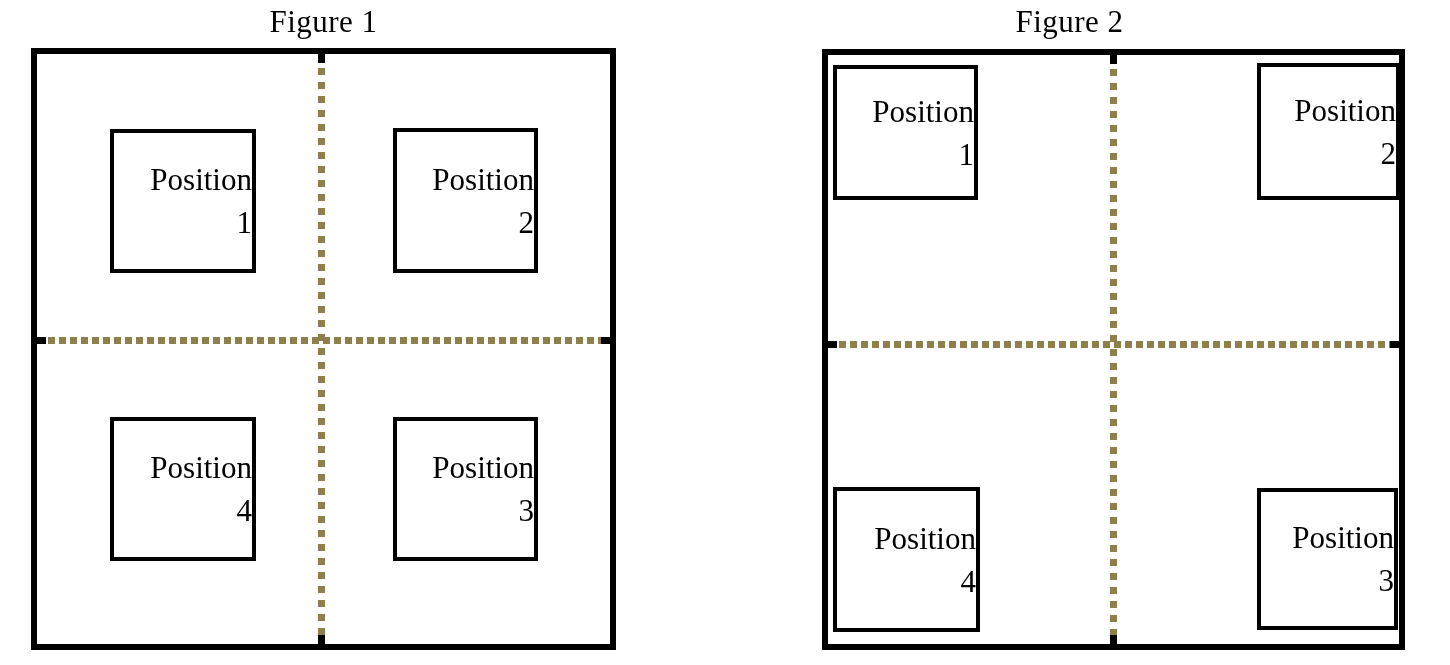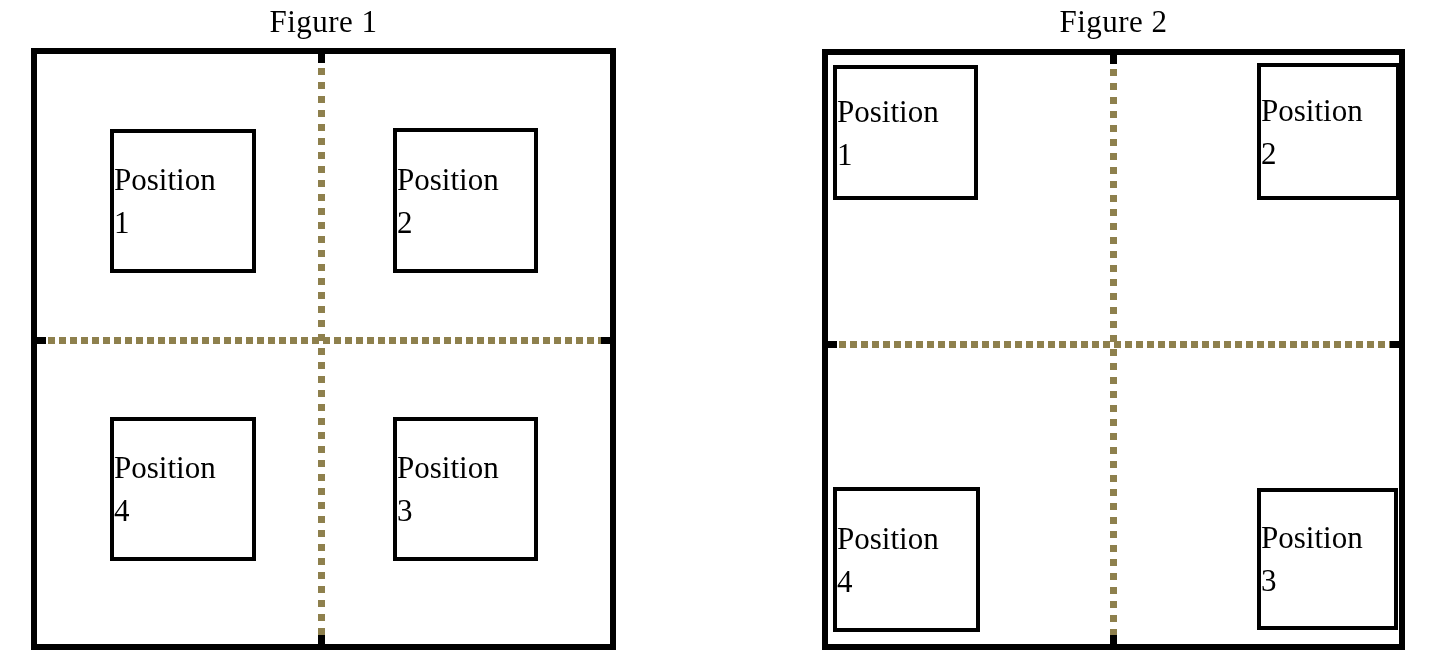--- a/index.html
+++ b/index.html
@@ -14,21 +14,21 @@
     width:1450px;height:665px;position:relative;overflow:hidden;
     font-family:"Liberation Serif","DejaVu Serif",serif;color:var(--text);
   }
   .canvas{position:absolute;inset:0;}
   .fig-title{
     position:absolute;top:0;height:44px;
     display:flex;align-items:center;justify-content:center;
     font-size:31px;font-weight:normal;letter-spacing:0.5px;
   }
   .fig-title.t1{left:31px;width:585px;}
-  .fig-title.t2{left:822px;width:583px;}
+  .fig-title.t2{left:778px;width:583px;}
   .outer-box{
     position:absolute;border:6px solid var(--frame-border);background:var(--background);
   }
   .outer-box.b1{left:31px;top:48px;width:585px;height:602px;}
   .outer-box.b2{left:822px;top:49px;width:583px;height:601px;}
   
   .vline{
     position:absolute;top:0;bottom:0;width:7px;
     background:repeating-linear-gradient(to bottom,var(--divider-dots) 0 7px,transparent 7px 14px);
   }
@@ -44,21 +44,21 @@
   .notch{position:absolute;background:var(--frame-border);}
   .vline .notch{width:7px;height:9px;left:0;}
   .vline .n-start{top:0;}
   .vline .n-end{bottom:0;}
   .hline .notch{height:7px;width:9px;top:0;}
   .hline .n-start{left:0;}
   .hline .n-end{right:0;}
   
   .pos-box{
     position:absolute;border:4px solid var(--frame-border);background:var(--background);
-    display:flex;flex-direction:column;align-items:flex-start;justify-content:center;
+    display:flex;flex-direction:column;align-items:flex-end;justify-content:center;
     font-size:31px;line-height:43px;text-align:center;
   }
   
   .b1 .p1{left:73px;top:75px;width:146px;height:144px;}
   .b1 .p2{left:356px;top:74px;width:145px;height:145px;}
   .b1 .p3{left:356px;top:363px;width:145px;height:144px;}
   .b1 .p4{left:73px;top:363px;width:146px;height:144px;}
   
   .b2 .p1{left:5px;top:10px;width:145px;height:135px;}
   .b2 .p2{left:429px;top:8px;width:143px;height:137px;}

